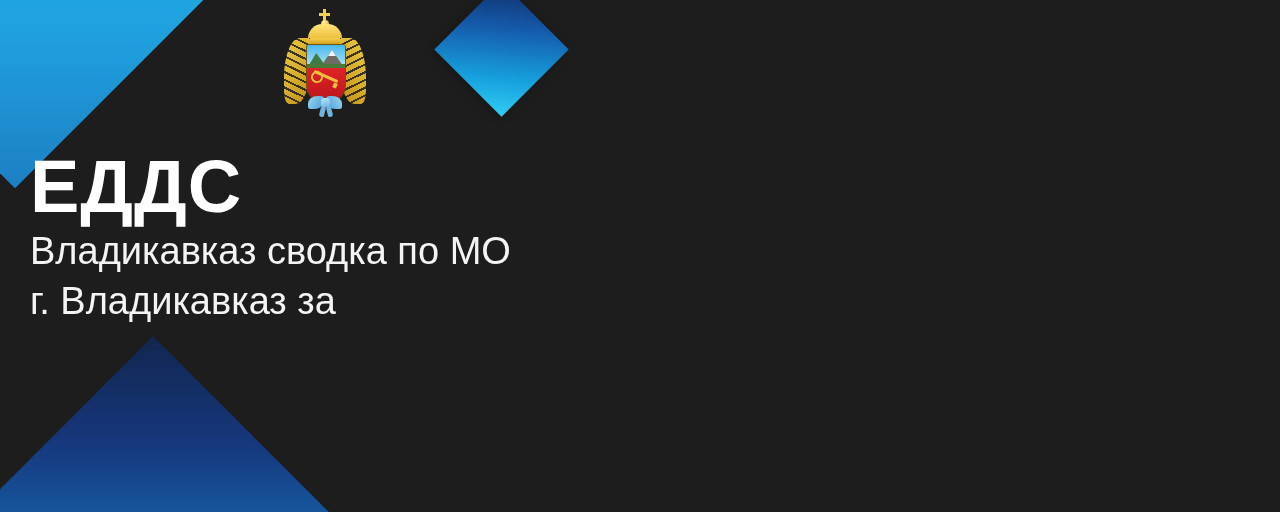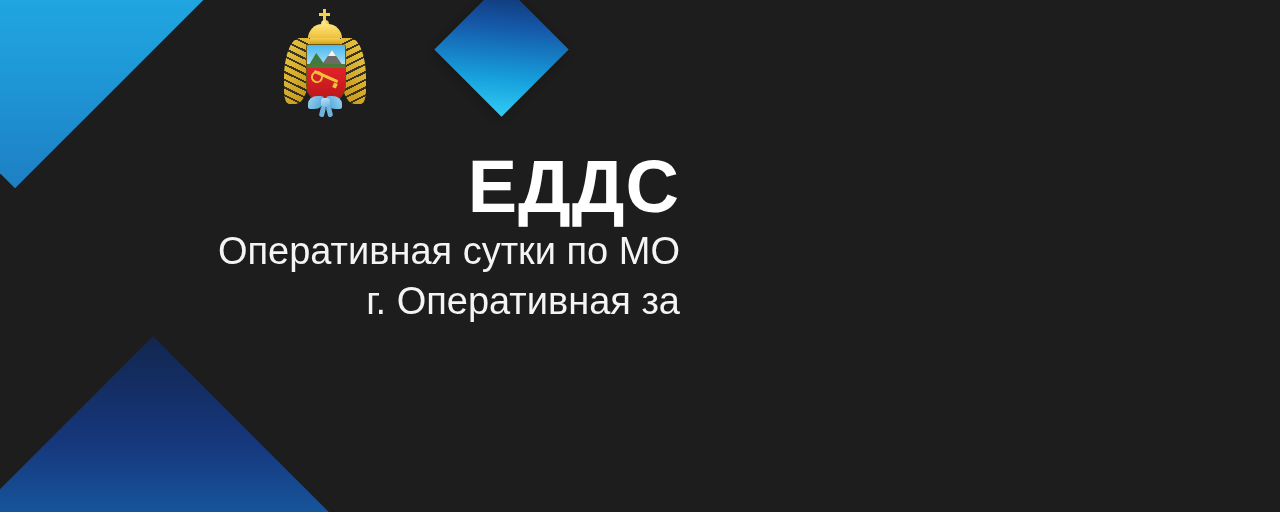--- a/index.html
+++ b/index.html
@@ -268,21 +268,21 @@
   .em-rb-r{position:absolute;left:18px;top:2px;width:16px;height:13px;border-radius:20% 60% 20% 60%;
     background:linear-gradient(240deg,#9cd6f2,#4a9ed4);}
   .em-rb-k{position:absolute;left:13px;top:4px;width:9px;height:9px;border-radius:3px;
     background:linear-gradient(160deg,#bde3f7,#6fb4de);}
   .em-rb-t{position:absolute;left:12px;top:12px;width:5px;height:11px;border-radius:2px;
     background:#6fb4de;transform:rotate(14deg);}
   .em-rb-t2{position:absolute;left:19px;top:12px;width:5px;height:11px;border-radius:2px;
     background:#6fb4de;transform:rotate(-14deg);}
 
   
-  .textblock{position:absolute;left:30px;top:150px;width:650px;text-align:right;}
+  .textblock{position:absolute;left:30px;top:150px;width:650px;text-align:left;}
   .title{
     font-size:74px;font-weight:700;color:#ffffff;letter-spacing:1px;
     line-height:1;margin:0 0 2px 0;
   }
   .subtitle{
     font-size:38px;font-weight:400;color:#f4f4f4;line-height:1.32;margin:0;
   }
   .subtitle span{display:block;}
 </style>
 </head>
@@ -541,18 +541,18 @@
       <div class="em-rb-r"></div>
       <div class="em-rb-t"></div>
       <div class="em-rb-t2"></div>
       <div class="em-rb-k"></div>
     </div>
   </div>
 
   <div class="textblock">
     <h1 class="title">ЕДДС</h1>
     <p class="subtitle">
-      <span>Оперативная сутки по МО</span>
-      <span>г. Оперативная за</span>
+      <span>Владикавказ сводка по МО</span>
+      <span>г. Владикавказ за</span>
     </p>
   </div>
 
 </div>
 
 </body></html>

